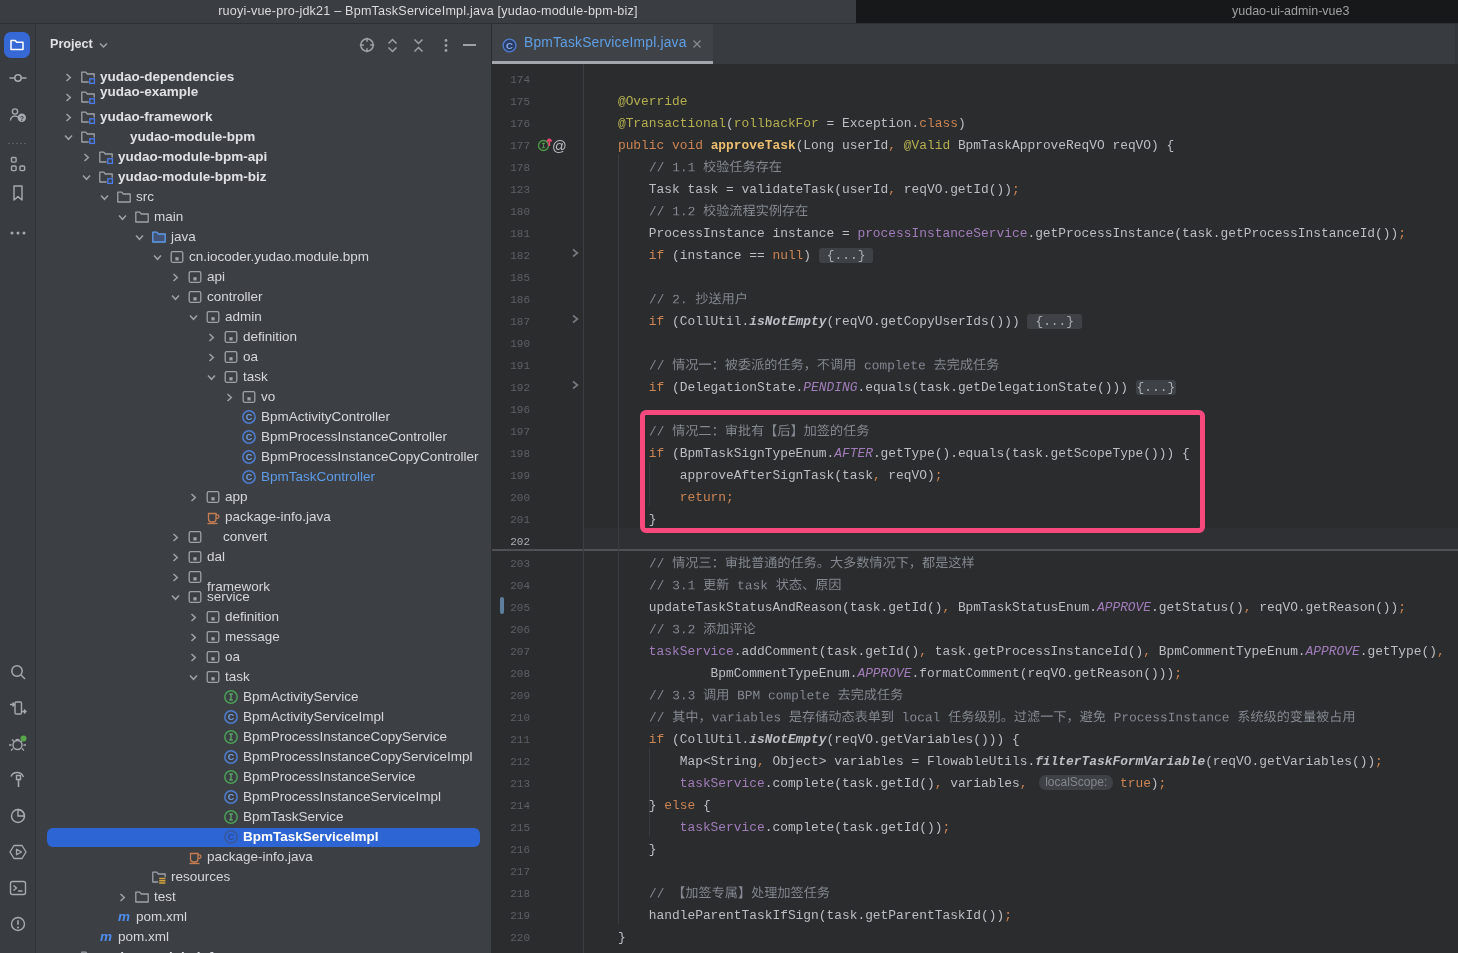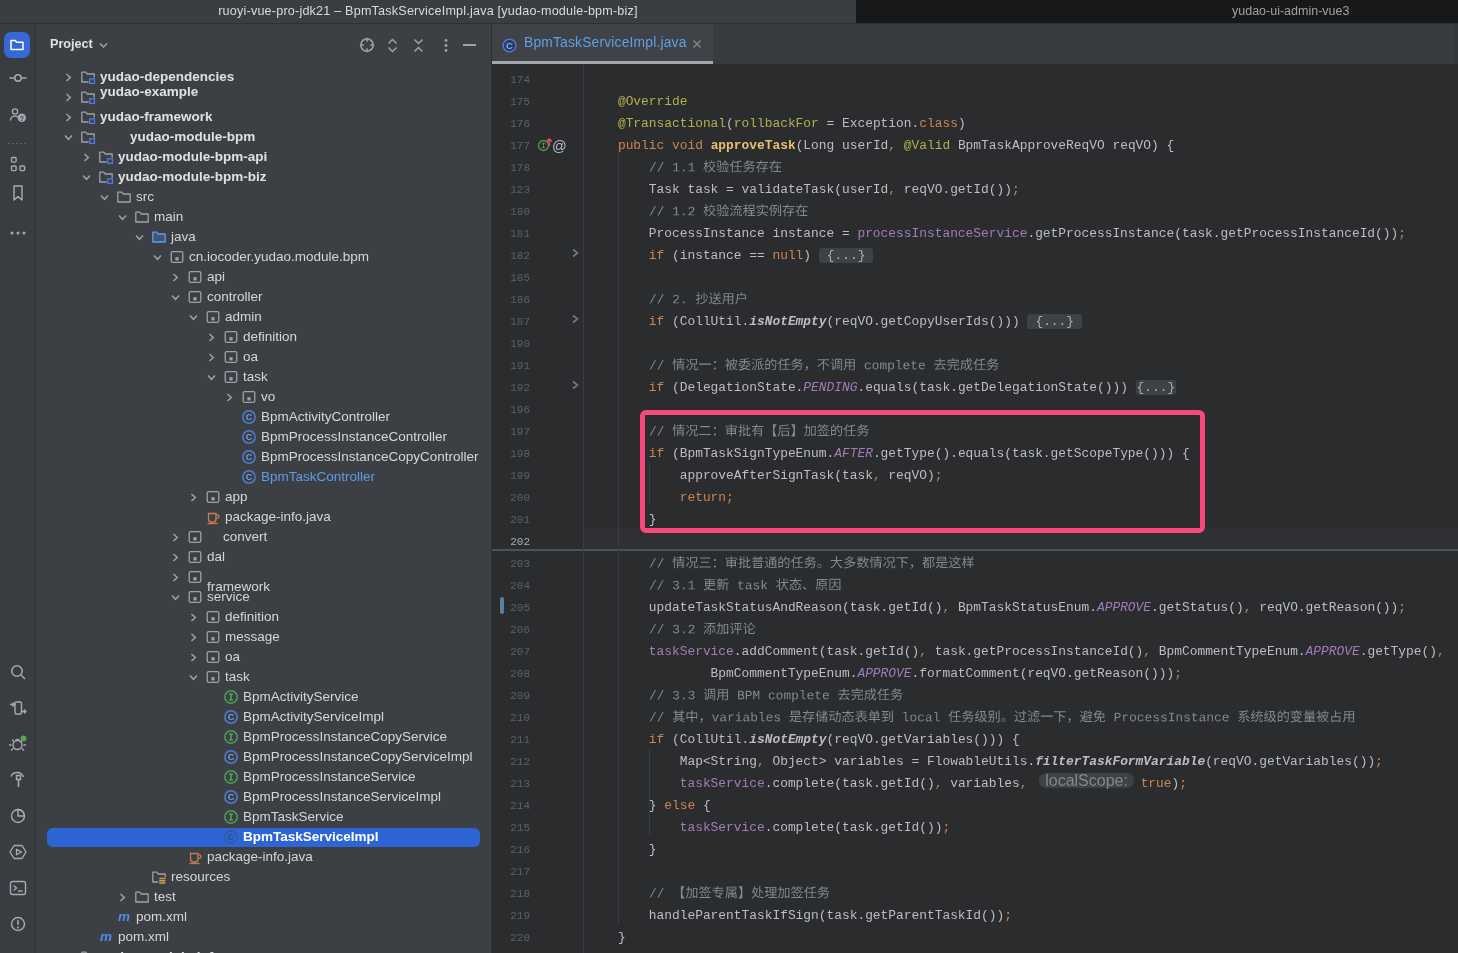--- a/index.html
+++ b/index.html
@@ -6,21 +6,21 @@
 .cl{position:absolute;left:587px;white-space:pre;font-family:"Liberation Mono",monospace;font-size:12.88px;line-height:22px;color:#BCBEC4}
 .ln{position:absolute;left:492px;width:38px;text-align:right;font-family:"Liberation Mono",monospace;font-size:11px;line-height:22px;color:#5B6066}
 .k{color:#CC8453}
 .a{color:#B5AF4F}
 .p{color:#A27CBA}
 .pi{color:#A27CBA;font-style:italic}
 .si{font-weight:bold;font-style:italic}
 .m{color:#EDBF6F;font-weight:bold}
 .fd{background:#3E4246;border-radius:3px;padding:0 8px;color:#A9ADB4}
 .fd2{background:#3E4246;border-radius:3px;padding:0 1px;color:#A9ADB4}
-.chip{display:inline-block;background:#3E4246;border-radius:7px;padding:0 6px;margin-left:4px;margin-right:-1px;color:#83878E;font-family:"Liberation Sans",sans-serif;font-size:16px;line-height:15px;vertical-align:1px}
+.chip{display:inline-block;background:#3E4246;border-radius:7px;padding:0 6px;margin-left:4px;margin-right:-1px;color:#83878E;font-family:"Liberation Sans",sans-serif;font-size:12px;line-height:15px;vertical-align:1px}
 .tr{position:absolute;font-size:13.5px;line-height:20px;color:#D4D6D9;white-space:pre}
 .trb{font-weight:bold;color:#DFE1E4}
 svg{position:absolute;overflow:visible}
 </style></head><body>
 
 <div class="abs" style="left:0;top:0;width:856px;height:23px;background:#3A3D41"></div>
 <div class="abs" style="left:856px;top:0;width:602px;height:23px;background:#17181A"></div>
 <div class="abs" style="left:0;top:0;width:856px;height:23px;line-height:23px;text-align:center;font-size:12.6px;letter-spacing:.2px;color:#D9DBDE">ruoyi-vue-pro-jdk21 – BpmTaskServiceImpl.java [yudao-module-bpm-biz]</div>
 <div class="abs" style="left:1232px;top:0;height:23px;line-height:23px;font-size:12.5px;color:#9FA0A2">yudao-ui-admin-vue3</div>
 <div class="abs" style="left:0;top:23px;width:1458px;height:1px;background:#2E3134"></div>

